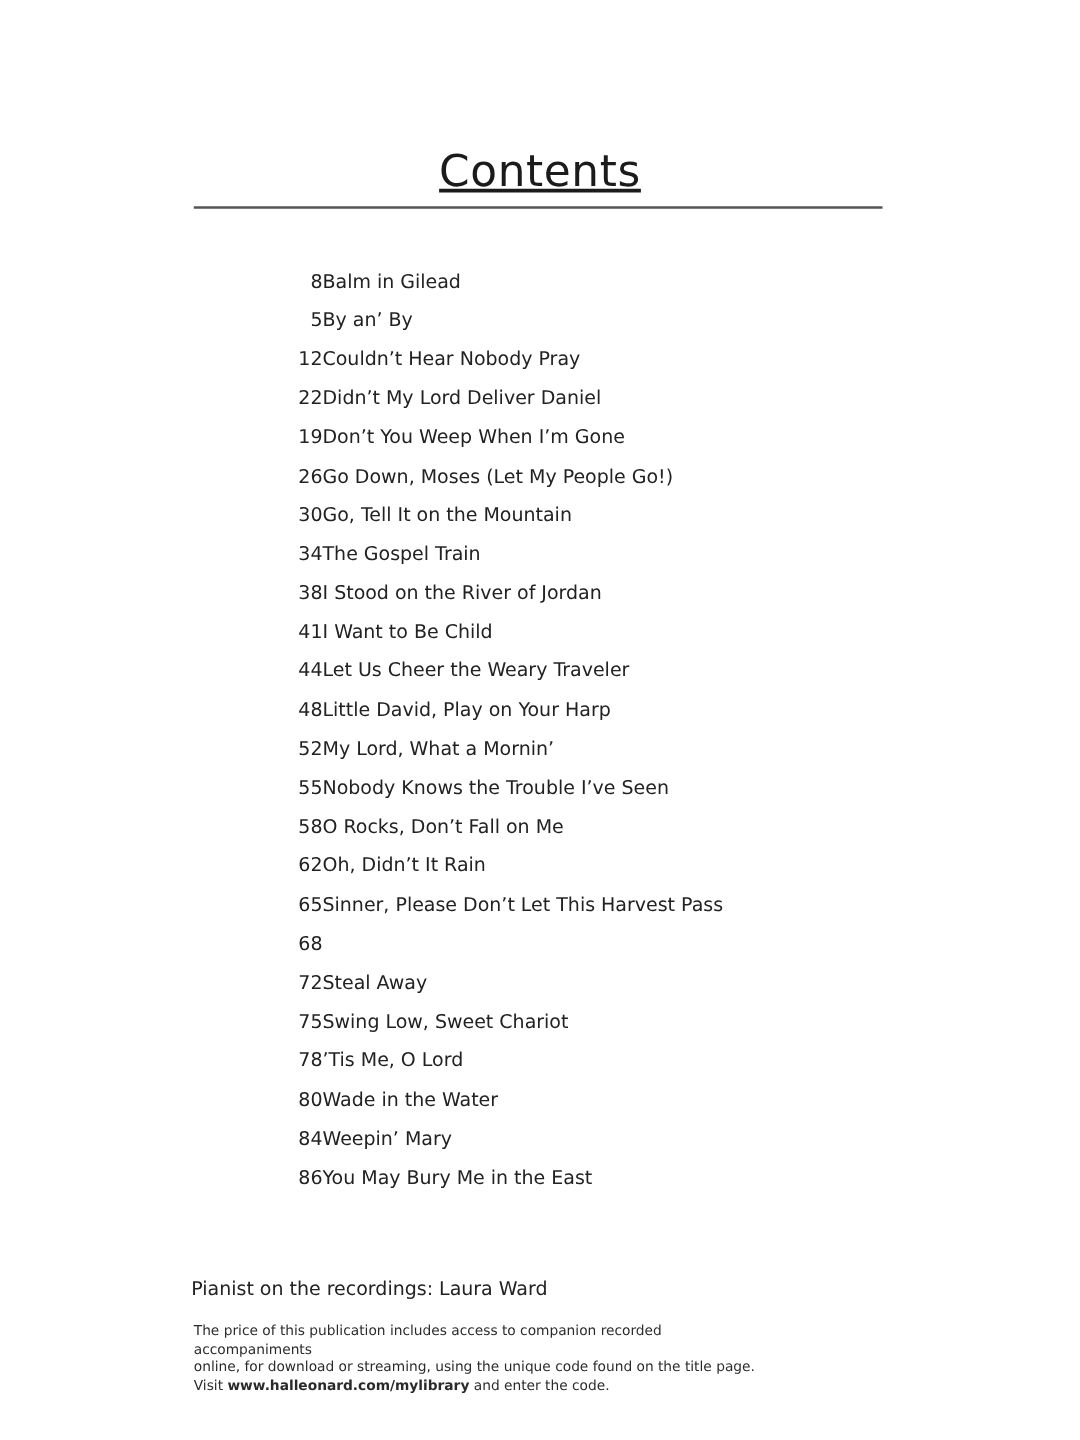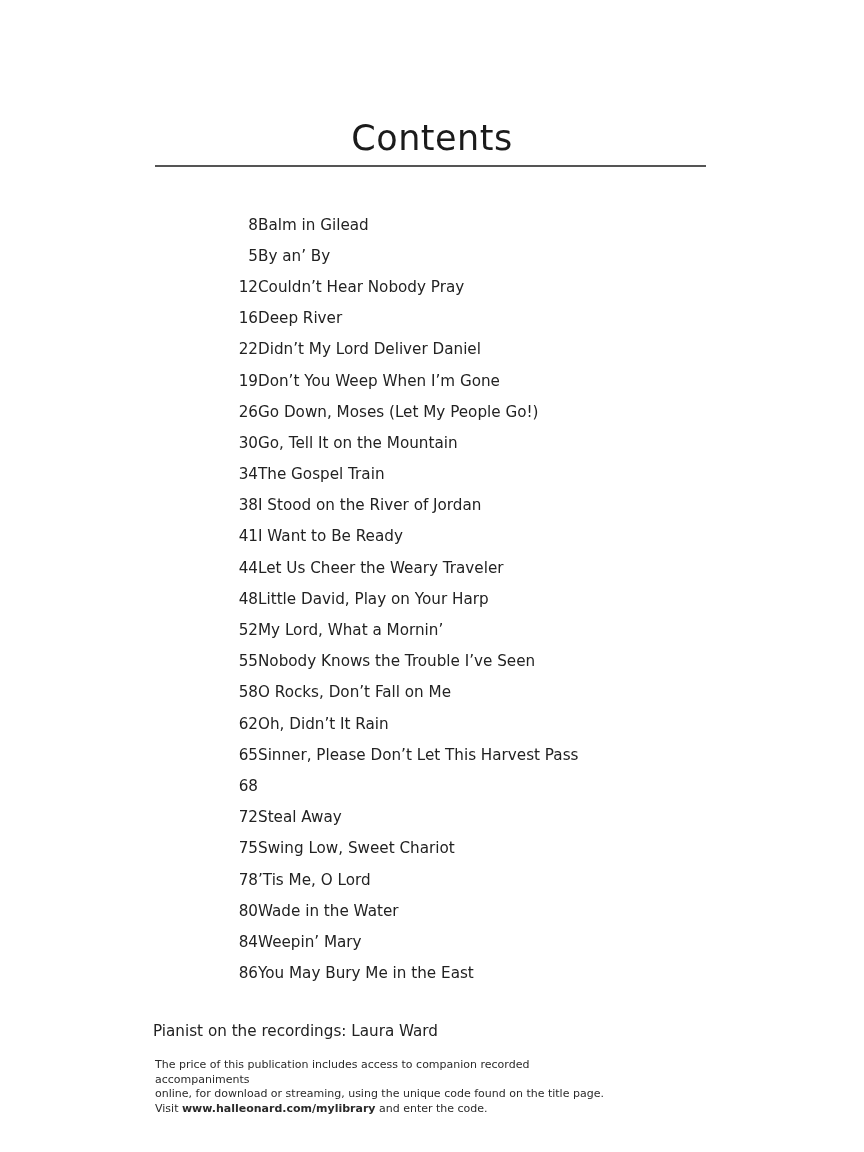--- a/index.html
+++ b/index.html
@@ -19,20 +19,21 @@
       position: absolute;
       left: 0;
       width: 864px;
       top: 116px;
       text-align: center;
       font-family: "DejaVu Sans", sans-serif;
       font-size: 35px;
       letter-spacing: 0.5px;
       color: #1b1b1b;
       line-height: 44px;
+      text-decoration: underline;
     }
     .rule {
       position: absolute;
       left: 155px;
       width: 551px;
       top: 165px;
       height: 2px;
       background: #555555;
     }
     .toc {
@@ -92,24 +93,20 @@
     </li>
   <li class="toc-row">
       <span class="page-num">5</span>
       <span class="song-title">By an’ By</span>
     </li>
   <li class="toc-row">
       <span class="page-num">12</span>
       <span class="song-title">Couldn’t Hear Nobody Pray</span>
     </li>
   <li class="toc-row">
-      <span class="page-num">16</span>
-      <span class="song-title">Deep River</span>
-    </li>
-  <li class="toc-row">
       <span class="page-num">22</span>
       <span class="song-title">Didn’t My Lord Deliver Daniel</span>
     </li>
   <li class="toc-row">
       <span class="page-num">19</span>
       <span class="song-title">Don’t You Weep When I’m Gone</span>
     </li>
   <li class="toc-row">
       <span class="page-num">26</span>
       <span class="song-title">Go Down, Moses (Let My People Go!)</span>
@@ -121,21 +118,21 @@
   <li class="toc-row">
       <span class="page-num">34</span>
       <span class="song-title">The Gospel Train</span>
     </li>
   <li class="toc-row">
       <span class="page-num">38</span>
       <span class="song-title">I Stood on the River of Jordan</span>
     </li>
   <li class="toc-row">
       <span class="page-num">41</span>
-      <span class="song-title">I Want to Be Ready</span>
+      <span class="song-title">I Want to Be Child</span>
     </li>
   <li class="toc-row">
       <span class="page-num">44</span>
       <span class="song-title">Let Us Cheer the Weary Traveler</span>
     </li>
   <li class="toc-row">
       <span class="page-num">48</span>
       <span class="song-title">Little David, Play on Your Harp</span>
     </li>
   <li class="toc-row">

